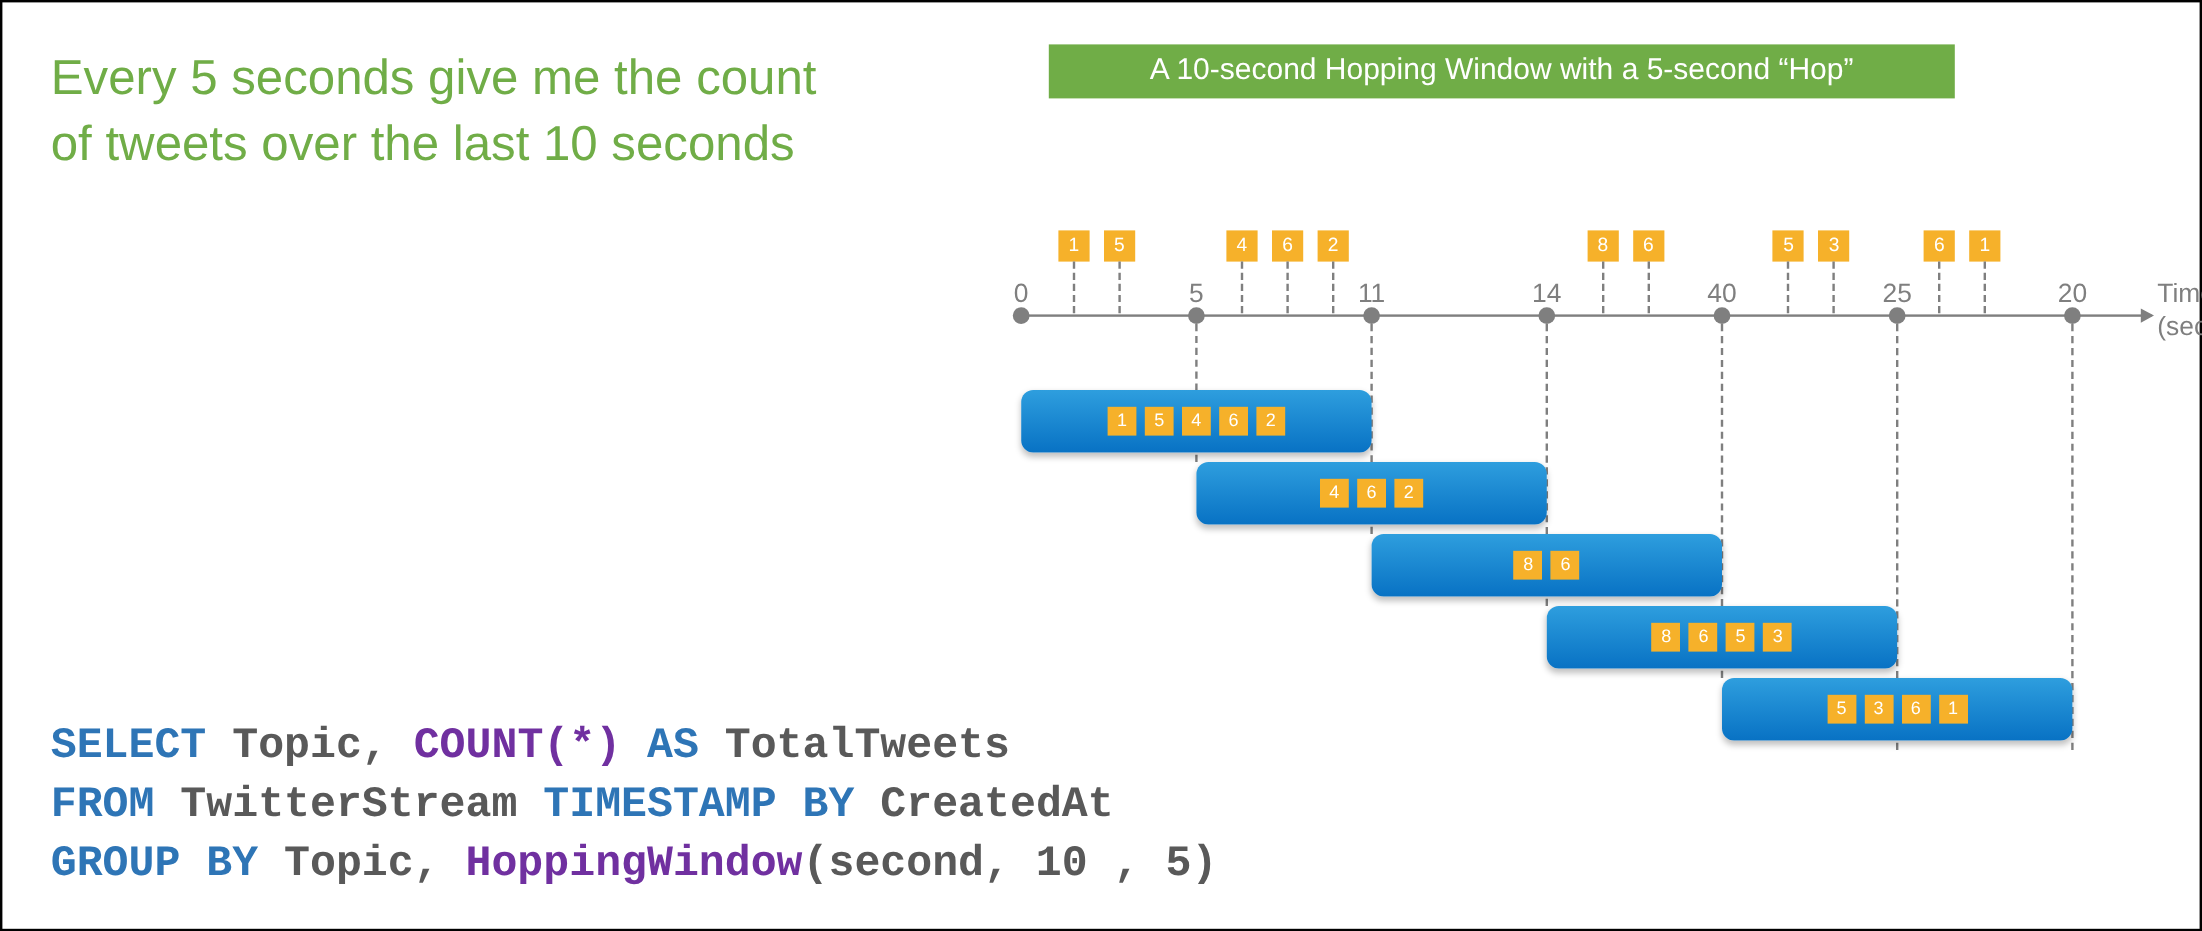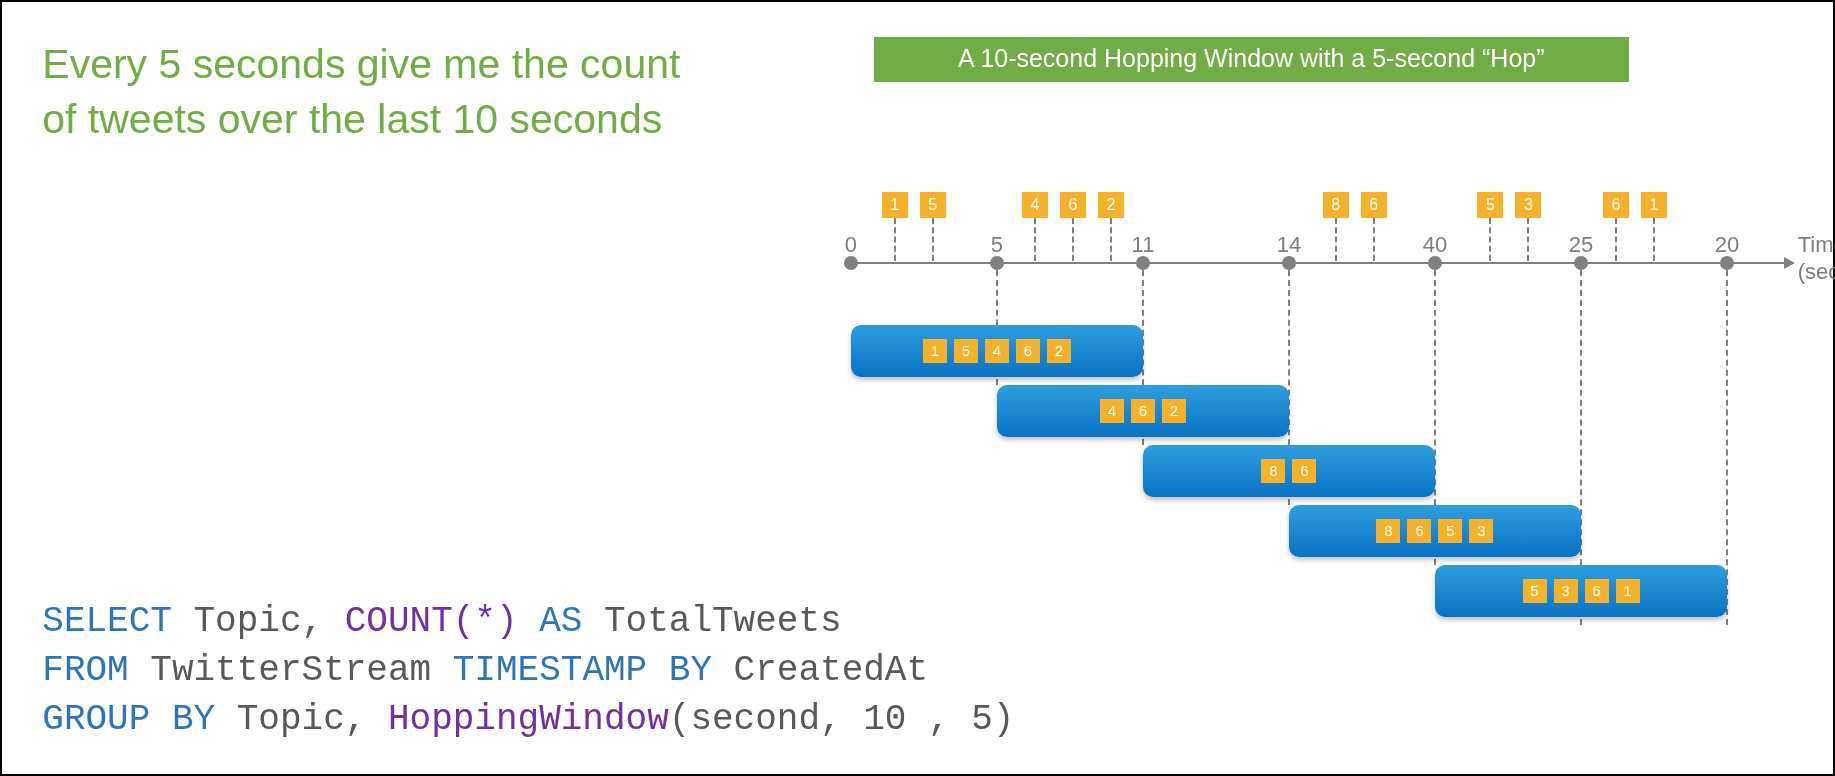--- a/index.html
+++ b/index.html
@@ -153,21 +153,21 @@
   }
   .sql {
     position: absolute;
     left: 0;
     bottom: -5px;
     font-family: Consolas, "Courier New", monospace;
     font-size: 36px;
     line-height: 1.35;
     white-space: pre;
     color: #595959;
-    font-weight: 400;
+    font-weight: 700;
   }
   .kw  { color: #2e75b6; }
   .fn  { color: #7030a0; }
 </style>
 </head>
 <body>
 
 <div class="page">
   <div class="diagram-root">
 

